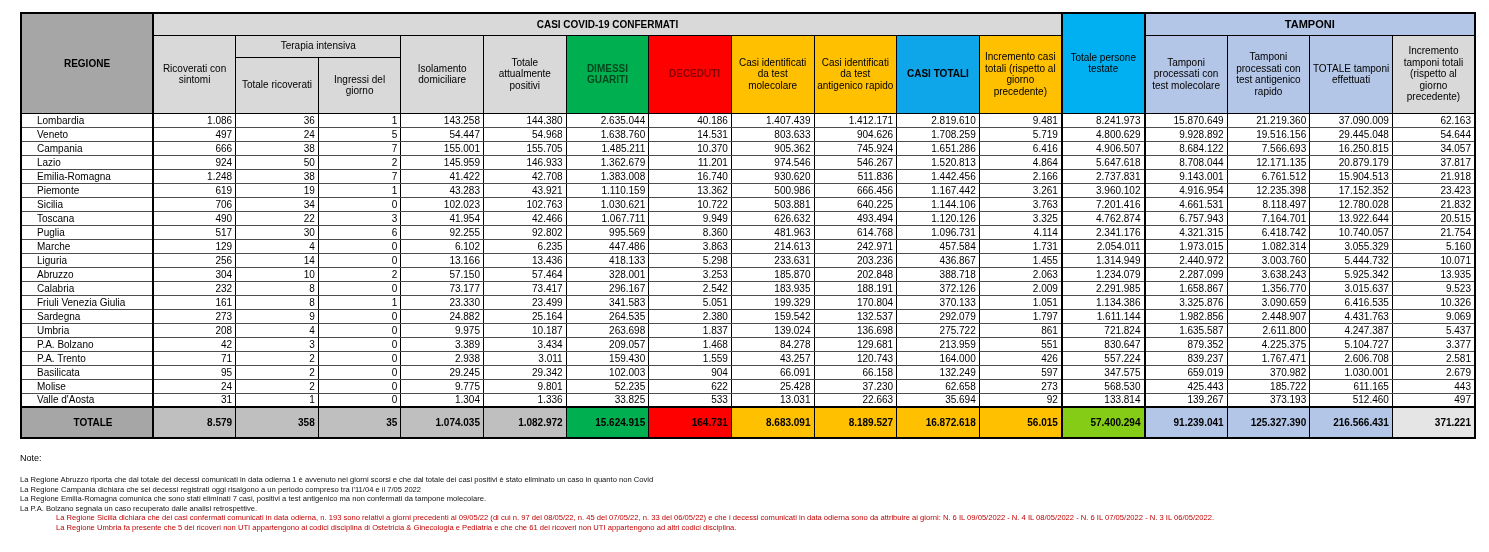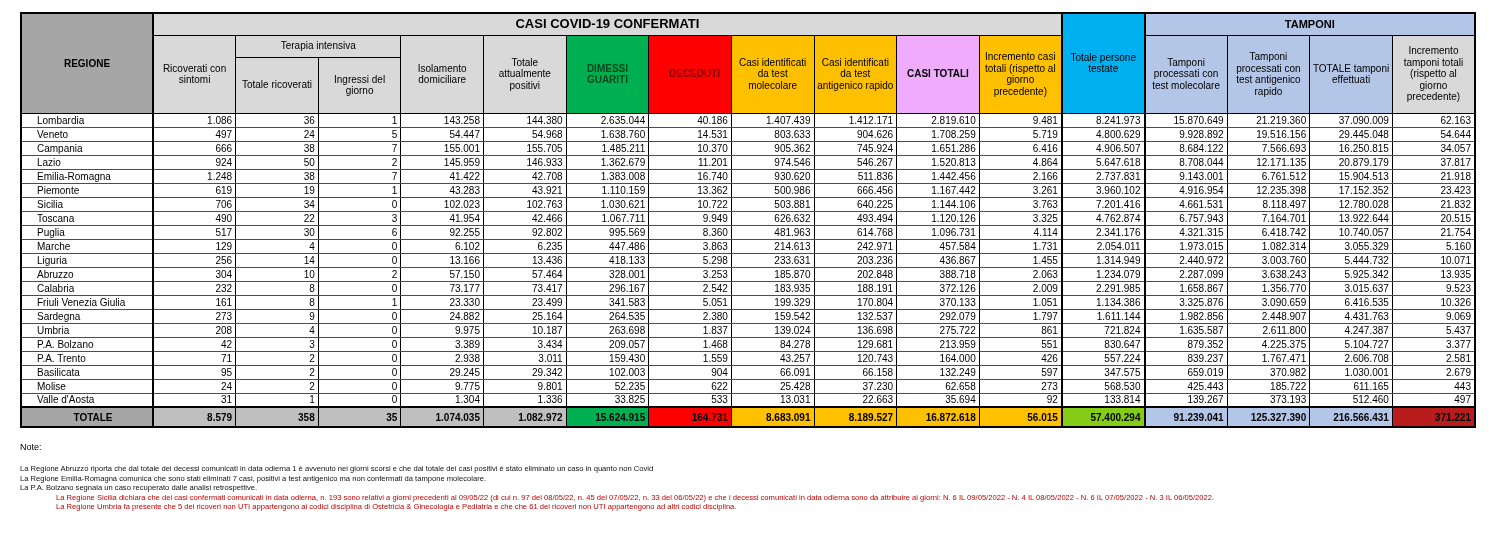--- a/index.html
+++ b/index.html
@@ -5,46 +5,46 @@
   * { margin:0; padding:0; box-sizing:border-box; }
   html,body { background:#ffffff; width:1489px; height:552px; font-family:"Liberation Sans", sans-serif; }
   .page { width:1489px; height:552px; padding:12px 14px 0 20px; overflow:hidden; }
 
   table { border-collapse:collapse; table-layout:fixed; width:1456px; font-size:10px; color:#000; }
   col.region-col { width:132px; }
   th, td { border:1px solid #000; overflow:hidden; }
   table { border:2px solid #000; }
 
   thead th { font-weight:normal; text-align:center; vertical-align:middle; background:#D9D9D9; padding:1px 2px; line-height:1.15; }
-  th.band { font-weight:bold; font-size:13px; height:22px; }
+  th.band { font-weight:bold; font-size:10px; height:22px; }
   th.regione { background:#A6A6A6; font-weight:bold; font-size:10px; border-right:2px solid #000; }
   th.terapia { height:22px; }
   th.h3 { height:56px; }
   th.green { background:#00B050; color:#00471c; font-weight:bold; }
   th.red { background:#FF0000; color:#8B0000; font-weight:bold;padding-left:11px; }
   th.orange { background:#FFC000; }
-  th.casitotali { background:#f0abfc; font-weight:bold; }
+  th.casitotali { background:#0ea5e9; font-weight:bold; }
   th.cyan { background:#00B0F0; border-left:2px solid #000; border-right:2px solid #000; }
   th.blue { background:#B4C6E7; }
   th.bandblue { background:#B4C6E7; font-weight:bold; font-size:11px; }
   th.greyhdr { background:#D9D9D9; }
 
   tbody td { height:14px; padding:0 3px; border-top:1px solid #4d4d4d; border-bottom:1px solid #4d4d4d; background:#fff; }
   tbody td.region { text-align:left; border-right:2px solid #000;padding-left:15px; }
   tbody td.num { text-align:right; }
   tbody td.c11 { border-left:2px solid #000; border-right:2px solid #000; }
 
-  tr.total td { height:20px; font-weight:bold; border-top:2px solid #000; border-bottom:2px solid #000; background:#BFBFBF; }
+  tr.total td { height:31px; font-weight:bold; border-top:2px solid #000; border-bottom:2px solid #000; background:#BFBFBF; }
   tr.total td.region { text-align:center; background:#A6A6A6; }
   tr.total td.tgreen { background:#00B050; }
   tr.total td.tred { background:#FF0000; }
   tr.total td.torange { background:#FFC000; }
   tr.total td.tcyan { background:#84cc16; }
   tr.total td.tblue { background:#B4C6E7; }
-  tr.total td.tgrey { background:#b91c1c; }
+  tr.total td.tgrey { background:#e5e5e5; }
 
   .notes { margin-top:14px; }
   .notes-title { font-size:9px; color:#000; margin-bottom:12px; }
   .note-line { font-size:7.6px; line-height:9.6px; color:#111; white-space:nowrap; }
   .note-line.red { color:#C00000;margin-left:36px; }
 </style>
 </head>
 <body>
 
 <div class="page">
@@ -516,20 +516,21 @@
           <td class="num c14 tblue">216.566.431</td>
           <td class="num c15 tgrey">371.221</td>
         </tr>
       </tbody>
   </table>
 
   <div class="notes">
     <div class="notes-title">Note:</div>
     <div id="notes-list">
         <div class="note-line">La Regione Abruzzo riporta che dal totale dei decessi comunicati in data odierna 1 è avvenuto nei giorni scorsi e che dal totale dei casi positivi è stato eliminato un caso in quanto non Covid</div>
+        <div class="note-line">La Regione Campania dichiara che sei decessi registrati oggi risalgono a un periodo compreso tra l'11/04 e il 7/05 2022</div>
         <div class="note-line">La Regione Emilia-Romagna  comunica che sono stati eliminati 7 casi, positivi a test antigenico ma non confermati da tampone molecolare.</div>
         <div class="note-line">La P.A. Bolzano segnala un caso recuperato dalle analisi retrospettive.</div>
         <div class="note-line red">La Regione Sicilia dichiara che dei casi confermati comunicati in data odierna, n. 193 sono relativi a giorni precedenti al 09/05/22 (di cui n. 97 del 08/05/22, n. 45 del 07/05/22, n. 33 del 06/05/22) e che i decessi comunicati in data odierna sono da attribuire ai giorni: N. 6 IL 09/05/2022 - N. 4 IL 08/05/2022 - N. 6 IL 07/05/2022 - N. 3 IL 06/05/2022.</div>
         <div class="note-line red">La Regione Umbria fa presente che 5 dei ricoveri non UTI appartengono ai codici disciplina di Ostetricia &amp; Ginecologia e Pediatria e che  che 61 dei ricoveri non UTI appartengono ad altri codici disciplina.</div>
       </div>
   </div>
 
 </div>
 
 </body></html>

